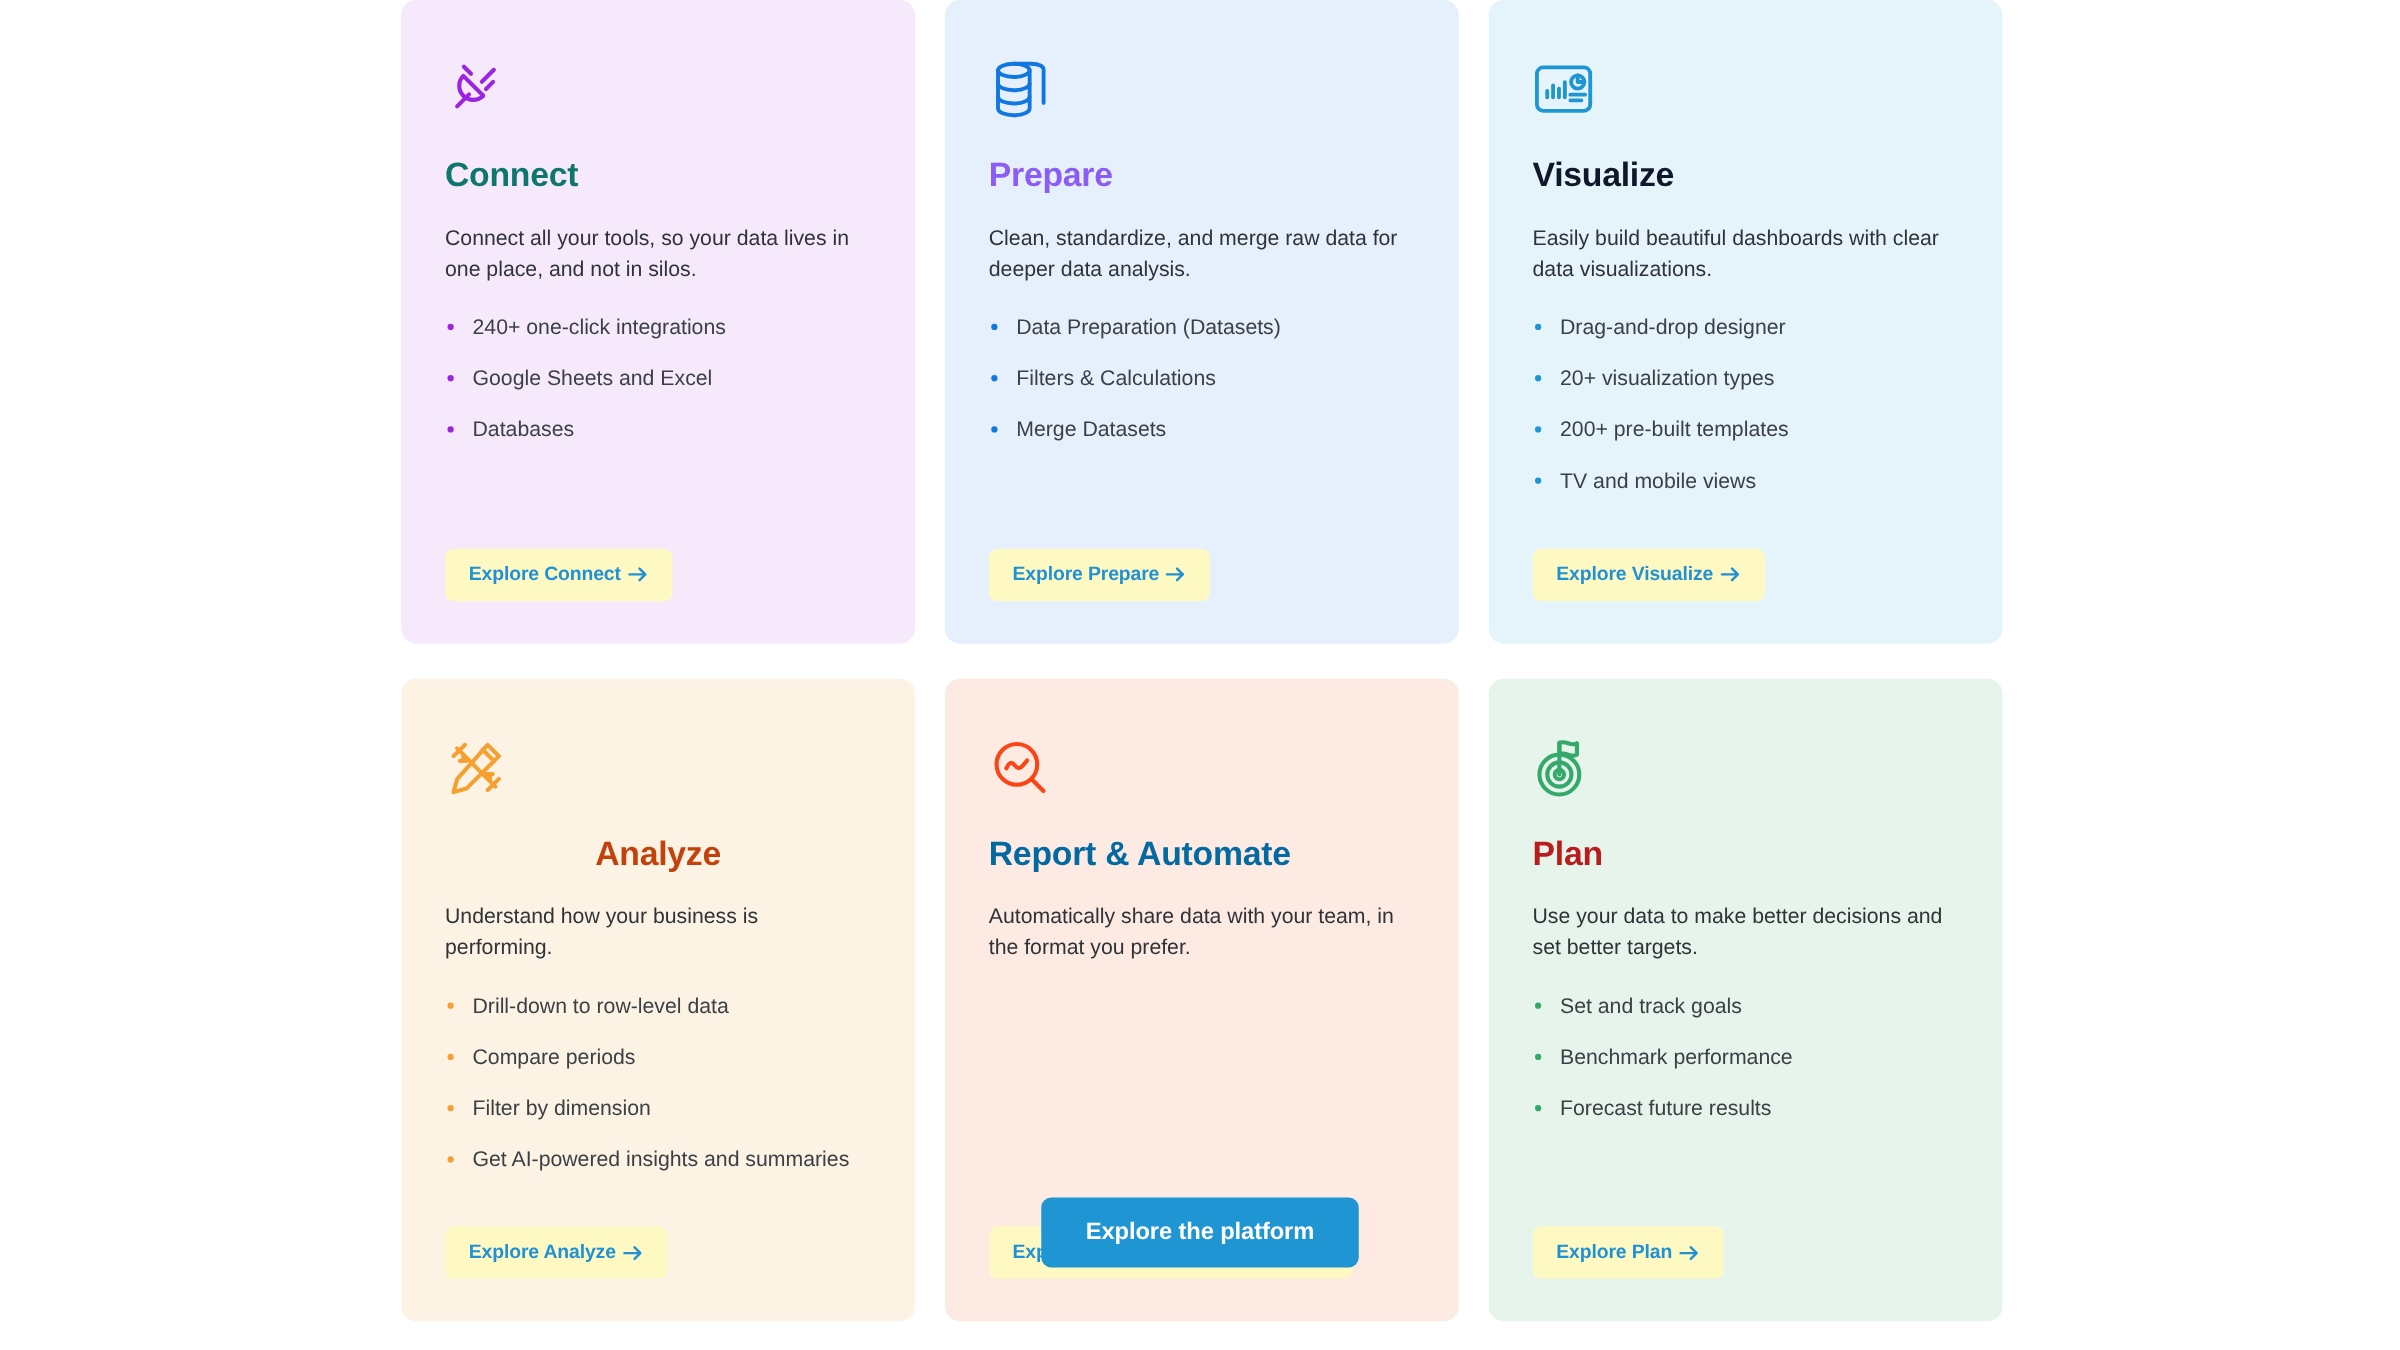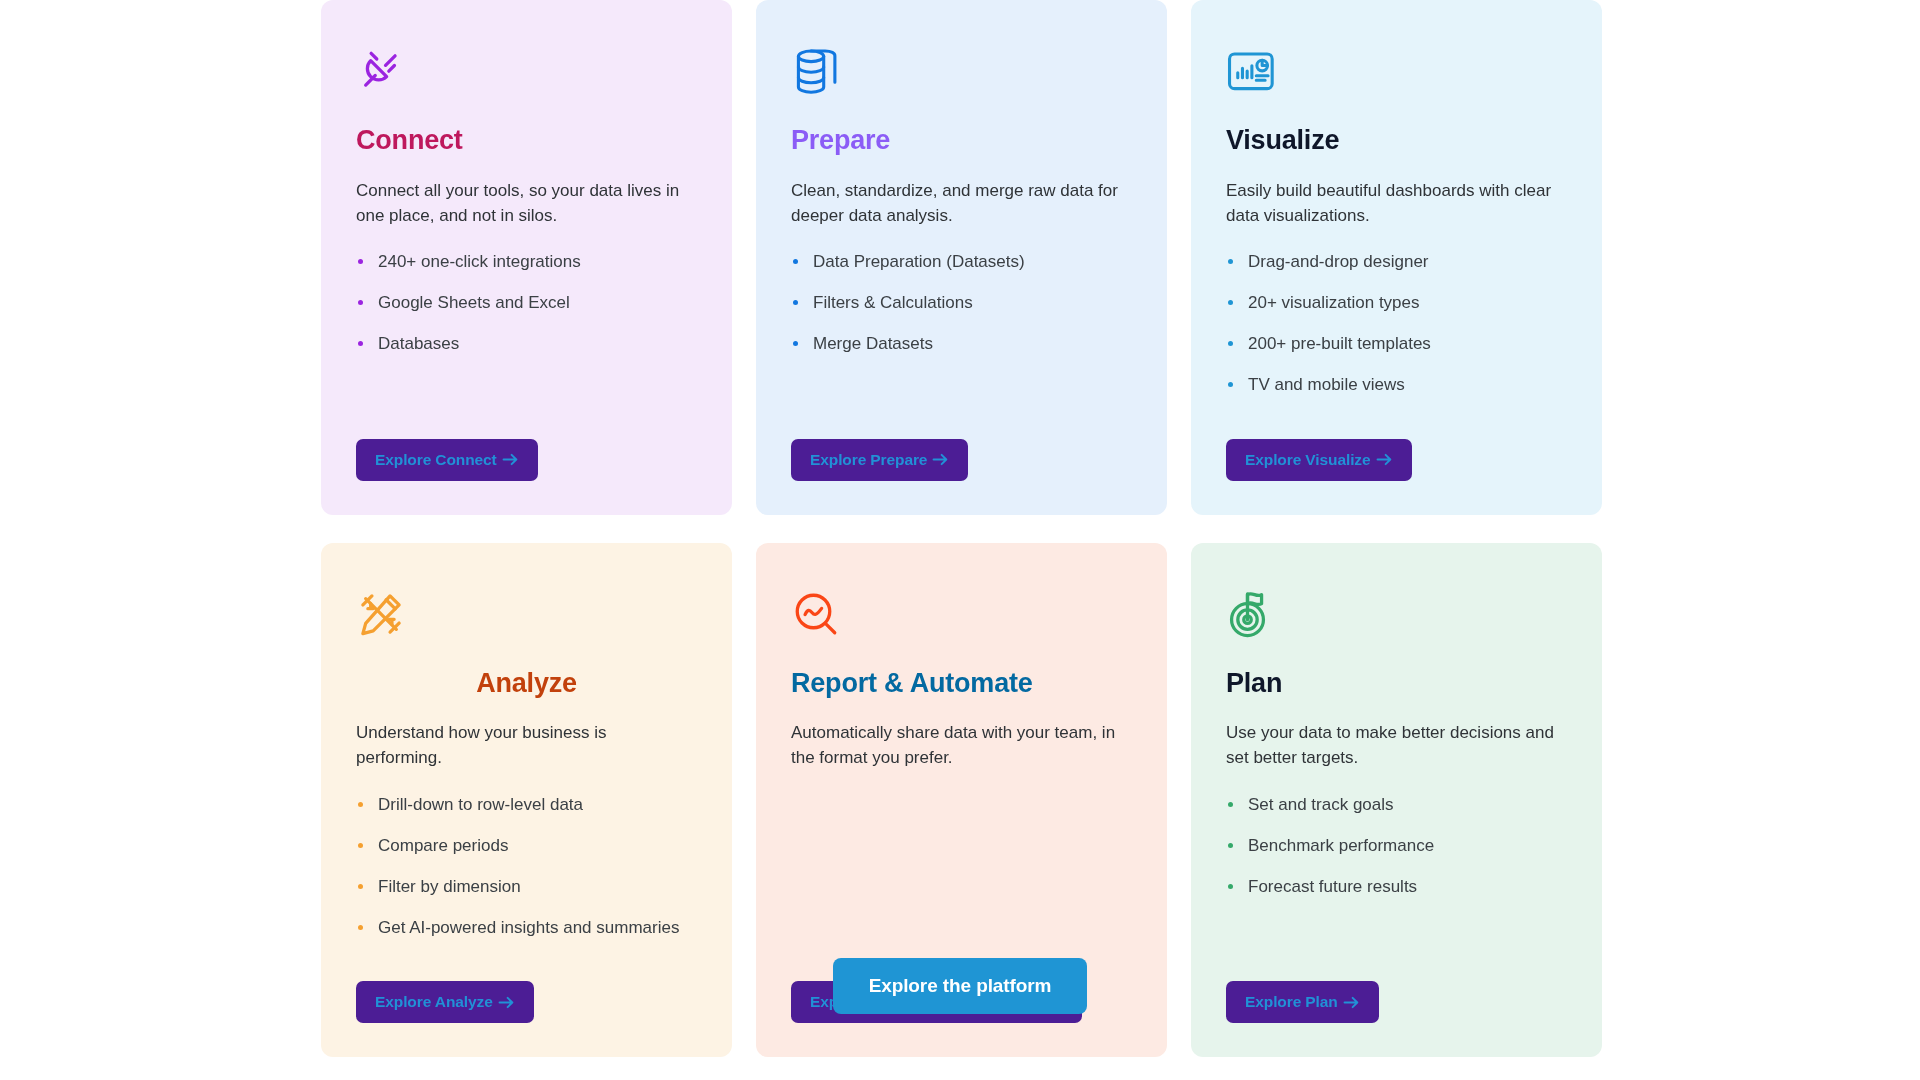--- a/index.html
+++ b/index.html
@@ -85,21 +85,21 @@
     top: 9px;
     width: 5px;
     height: 5px;
     border-radius: 50%;
   }
 
   .card-spacer { flex: 1 1 auto; min-height: 8px; }
 
   .card-cta {
     align-self: flex-start;
-    background: #4c1d95;
+    background: #fef9c3;
     border: none;
     border-radius: 7px;
     padding: 12px 19px;
     font-family: "Liberation Sans", sans-serif;
     font-size: 15.5px;
     font-weight: bold;
     color: #2191d6;
     cursor: pointer;
     display: inline-flex;
     align-items: center;
@@ -144,21 +144,21 @@
       <div class="card" style="background: rgb(245, 233, 251);">
         <div class="card-icon">
           <svg width="50" height="50" viewBox="0 0 32 32" aria-hidden="true">
             <path fill="none" stroke="#9b24e0" stroke-width="2.1" stroke-linecap="round" stroke-linejoin="round" d="M9.4 9.4a7.2 7.2 0 0 0 10.2 10.2z"></path>
             <path fill="none" stroke="#9b24e0" stroke-width="2.1" stroke-linecap="round" stroke-linejoin="round" d="M13.3 8.3 9.7 4.7"></path>
             <path fill="none" stroke="#9b24e0" stroke-width="2.1" stroke-linecap="round" stroke-linejoin="round" d="M21 16.1l3.6-3.6"></path>
             <path fill="none" stroke="#9b24e0" stroke-width="2.1" stroke-linecap="round" stroke-linejoin="round" d="M18.9 12.4 25 6.3"></path>
             <path fill="none" stroke="#9b24e0" stroke-width="2.1" stroke-linecap="round" stroke-linejoin="round" d="M12.3 18.9 6.2 25"></path>
           </svg>
         </div>
-        <div class="card-title" style="color: #be185d;">Connect</div>
+        <div class="card-title" style="color: #0f766e;">Connect</div>
         <div class="card-desc">Connect all your tools, so your data lives in one place, and not in silos.</div>
         <ul class="feature-list">
           <li class="feature-item"><span class="feature-bullet" style="background: rgb(155, 36, 224);"></span><span>240+ one-click integrations</span></li>
           <li class="feature-item"><span class="feature-bullet" style="background: rgb(155, 36, 224);"></span><span>Google Sheets and Excel</span></li>
           <li class="feature-item"><span class="feature-bullet" style="background: rgb(155, 36, 224);"></span><span>Databases</span></li>
         </ul>
         <div class="card-spacer"></div>
         <button class="card-cta">
           <span>Explore Connect</span>
           <span class="arrow">
@@ -277,21 +277,21 @@
       <div class="card" style="background: rgb(230, 244, 236);">
         <div class="card-icon">
           <svg width="48" height="50" viewBox="0 0 30 32" aria-hidden="true">
             <circle fill="none" stroke="#35a96a" stroke-width="2.1" stroke-linecap="round" stroke-linejoin="round" cx="13.4" cy="19.6" r="10.2"></circle>
             <circle fill="none" stroke="#35a96a" stroke-width="2.1" stroke-linecap="round" stroke-linejoin="round" cx="13.4" cy="19.6" r="6.2"></circle>
             <circle fill="none" stroke="#35a96a" stroke-width="2.1" stroke-linecap="round" stroke-linejoin="round" cx="13.4" cy="19.6" r="2.4"></circle>
             <path fill="none" stroke="#35a96a" stroke-width="2.1" stroke-linecap="round" stroke-linejoin="round" d="M13.4 19.6V3.2"></path>
             <path fill="none" stroke="#35a96a" stroke-width="2.1" stroke-linecap="round" stroke-linejoin="round" d="M13.4 3.6c3-2 6 2 9 0v5.8c-3 2-6-2-9 0z"></path>
           </svg>
         </div>
-        <div class="card-title" style="color: #0f172a;">Plan</div>
+        <div class="card-title" style="color: #b91c1c;">Plan</div>
         <div class="card-desc">Use your data to make better decisions and set better targets.</div>
         <ul class="feature-list">
           <li class="feature-item"><span class="feature-bullet" style="background: rgb(53, 169, 106);"></span><span>Set and track goals</span></li>
           <li class="feature-item"><span class="feature-bullet" style="background: rgb(53, 169, 106);"></span><span>Benchmark performance</span></li>
           <li class="feature-item"><span class="feature-bullet" style="background: rgb(53, 169, 106);"></span><span>Forecast future results</span></li>
         </ul>
         <div class="card-spacer"></div>
         <button class="card-cta">
           <span>Explore Plan</span>
           <span class="arrow">

